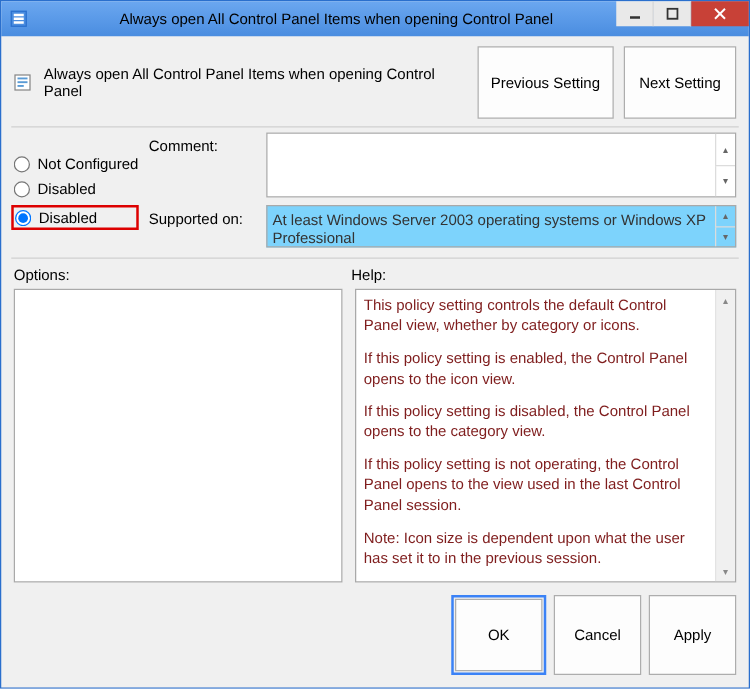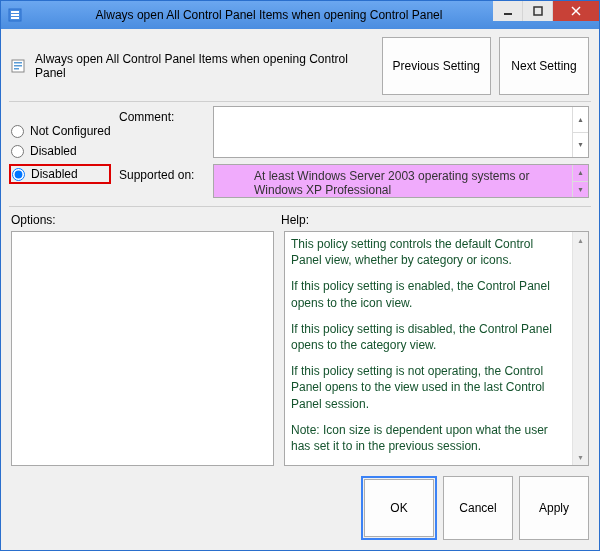--- a/index.html
+++ b/index.html
@@ -129,21 +129,21 @@
     padding-top: 4px;
   }
   .textarea-wrap, .supported-wrap {
     flex:1;
     position: relative;
     border: 1px solid #a9a9a9;
     background: #fff;
     display:flex;
   }
   .textarea-wrap { height: 52px; }
-  .supported-wrap { height: 34px; background:#f0abfc;padding-left:36px; }
+  .supported-wrap { height: 34px; background:#7dd3fc; }
   .textarea-inner {
     flex:1;
     padding: 2px 4px;
     font-size: 12px;
     color:#000;
     overflow:hidden;
   }
   .supported-inner {
     flex:1;
     padding: 4px 4px;
@@ -187,21 +187,21 @@
     background:#fff;
     overflow:hidden;
   }
   .pane.options { width: 263px; }
   .pane.help { flex:1; display:flex; }
   .help-content {
     flex:1;
     padding: 4px 6px;
     font-size:12px;
     line-height: 1.35;
-    color:#14532d;
+    color:#7f1d1d;
   }
   .help-content p { margin: 0 0 10px 0; }
   .help-scroll {
     width:16px;
     background:#f0f0f0;
     display:flex; flex-direction:column;
     border-left:1px solid #e3e3e3;
   }
   .help-scroll div {
     height:16px;

